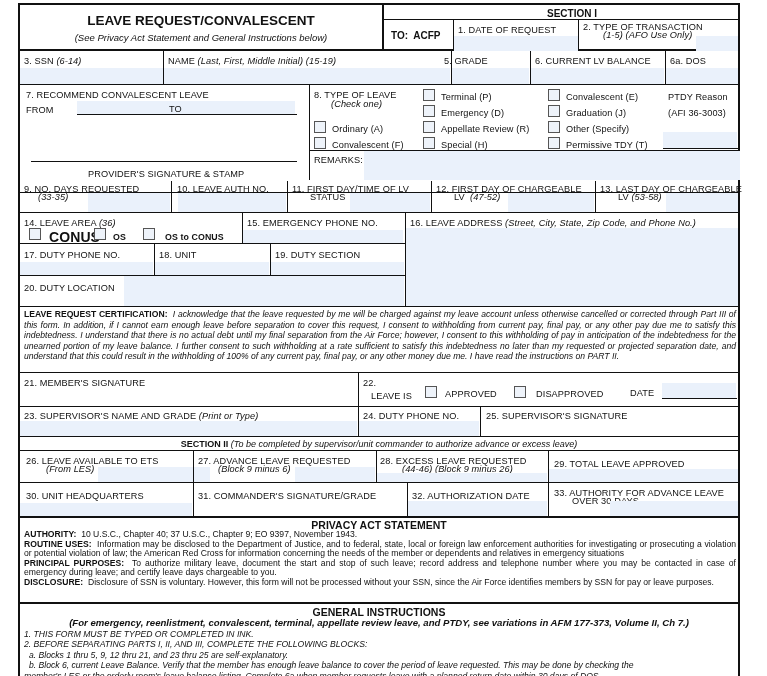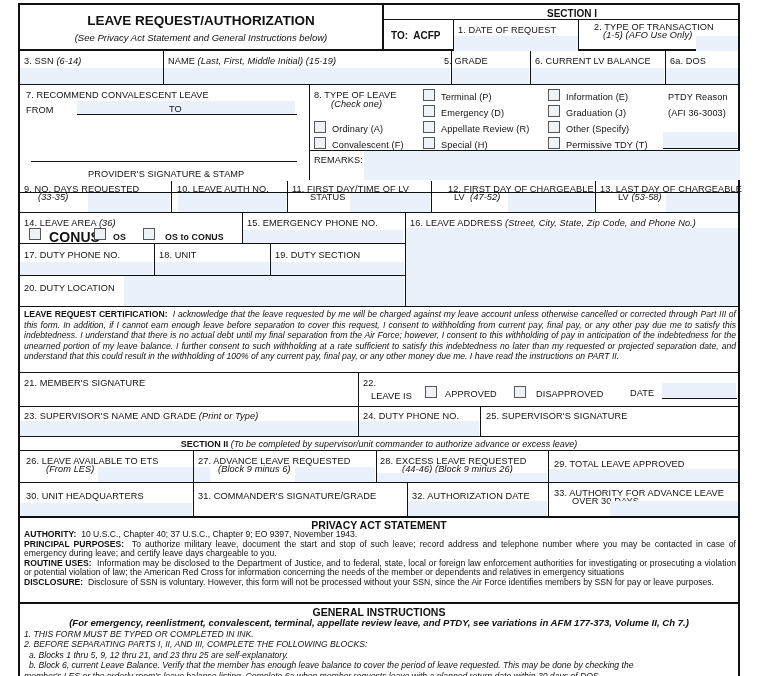--- a/index.html
+++ b/index.html
@@ -19,33 +19,33 @@
   .para.it { font-style:italic; }
   .para b { font-style:normal; font-weight:bold; }
   .center { text-align:center; }
 </style>
 </head>
 <body>
 
 <div class="form">
 
   <div class="abs thick" style="left:0;top:0;width:366px;height:48px;">
-    <div class="abs center" style="left:0;top:8px;width:362px;font-size:13.5px;font-weight:bold;">LEAVE REQUEST/AUTHORIZATION</div>
+    <div class="abs center" style="left:0;top:8px;width:362px;font-size:13.5px;font-weight:bold;">LEAVE REQUEST/CONVALESCENT</div>
     <div class="abs center" style="left:0;top:27px;width:362px;font-size:9.5px;font-style:italic;">(See Privacy Act Statement and General Instructions below)</div>
   </div>
 
   <div class="abs b" style="left:366px;top:0;width:356px;height:48px;border-width:2px 2px 2px 0;">
     <div class="abs center" style="left:0;top:3px;width:354px;font-size:10px;font-weight:bold;padding-left:22px;">SECTION I</div>
     <div class="hline" style="left:0;top:14px;width:354px;"></div>
     <div class="abs" style="left:7px;top:25px;font-size:10px;font-weight:bold;"><span>TO:</span>&nbsp; <span>ACFP</span></div>
     <div class="vline" style="left:69px;top:14px;height:32px;"></div>
     <div class="lbl" style="left:74px;top:20px;">1.  DATE OF REQUEST</div>
     <div class="fill" style="left:70px;top:31px;width:124px;height:15px;"></div>
     <div class="vline" style="left:194px;top:14px;height:32px;"></div>
-    <div class="lbl" style="left:210px;top:17px;text-align:right;">2.  TYPE OF TRANSACTION</div>
+    <div class="lbl" style="left:199px;top:17px;text-align:right;">2.  TYPE OF TRANSACTION</div>
     <div class="lbl" style="left:219px;top:25px;font-style:italic;">(1-5) (AFO Use Only)</div>
     <div class="fill" style="left:312px;top:31px;width:42px;height:15px;"></div>
   </div>
 
   <div class="abs b" style="left:0;top:48px;width:722px;height:34px;border-width:0 2px 1px 2px;">
     <div class="lbl" style="left:4px;top:5px;"><span>3.  SSN</span> <i>(6-14)</i></div>
     <div class="fill" style="left:0;top:17px;width:143px;height:16px;"></div>
     <div class="vline" style="left:143px;top:0;height:33px;"></div>
     <div class="lbl" style="left:148px;top:5px;"><span>NAME</span> <i>(Last, First, Middle Initial) (15-19)</i></div>
     <div class="fill" style="left:144px;top:17px;width:286px;height:16px;"></div>
@@ -84,21 +84,21 @@
     <div class="cb" style="left:403px;top:4px;"></div>
     <div class="lbl" style="left:421px;top:7px;">Terminal (P)</div>
     <div class="cb" style="left:403px;top:20px;"></div>
     <div class="lbl" style="left:421px;top:23px;">Emergency (D)</div>
     <div class="cb" style="left:403px;top:36px;"></div>
     <div class="lbl" style="left:421px;top:39px;">Appellate Review (R)</div>
     <div class="cb" style="left:403px;top:52px;"></div>
     <div class="lbl" style="left:421px;top:55px;">Special (H)</div>
 
     <div class="cb" style="left:528px;top:4px;"></div>
-    <div class="lbl" style="left:546px;top:7px;">Information (E)</div>
+    <div class="lbl" style="left:546px;top:7px;">Convalescent (E)</div>
     <div class="cb" style="left:528px;top:20px;"></div>
     <div class="lbl" style="left:546px;top:23px;">Graduation (J)</div>
     <div class="cb" style="left:528px;top:36px;"></div>
     <div class="lbl" style="left:546px;top:39px;">Other (Specify)</div>
     <div class="cb" style="left:528px;top:52px;"></div>
     <div class="lbl" style="left:546px;top:55px;text-align:center;">Permissive TDY (T)</div>
 
     <div class="lbl" style="left:648px;top:7px;">PTDY Reason</div>
     <div class="lbl" style="left:648px;top:23px;">(AFI 36-3003)</div>
     <div class="fill" style="left:643px;top:47px;width:74px;height:16px;"></div>
@@ -115,21 +115,21 @@
     <div class="fill" style="left:68px;top:12px;width:82px;height:19px;"></div>
     <div class="vline" style="left:151px;top:0;height:31px;"></div>
     <div class="lbl" style="left:157px;top:3px;">10.  LEAVE AUTH NO.</div>
     <div class="lbl" style="left:178px;top:11px;font-style:italic;">(37-43)</div>
     <div class="fill" style="left:158px;top:12px;width:108px;height:19px;"></div>
     <div class="vline" style="left:267px;top:0;height:31px;"></div>
     <div class="lbl" style="left:272px;top:3px;">11. FIRST DAY/TIME OF LV</div>
     <div class="lbl" style="left:290px;top:11px;">STATUS</div>
     <div class="fill" style="left:330px;top:12px;width:80px;height:19px;"></div>
     <div class="vline" style="left:411px;top:0;height:31px;"></div>
-    <div class="lbl" style="left:428px;top:3px;">12. FIRST DAY OF CHARGEABLE</div>
+    <div class="lbl" style="left:416px;top:3px;">12. FIRST DAY OF CHARGEABLE</div>
     <div class="lbl" style="left:434px;top:11px;"><span>LV</span>&nbsp; <i>(47-52)</i></div>
     <div class="fill" style="left:488px;top:12px;width:86px;height:19px;"></div>
     <div class="vline" style="left:575px;top:0;height:31px;"></div>
     <div class="lbl" style="left:580px;top:3px;">13. LAST DAY OF CHARGEABLE</div>
     <div class="lbl" style="left:598px;top:11px;"><span>LV</span> <i>(53-58)</i></div>
     <div class="fill" style="left:646px;top:12px;width:72px;height:19px;"></div>
   </div>
 
   <div class="abs b" style="left:0;top:210px;width:722px;height:94px;border-width:0 2px 1px 2px;">
     <div class="lbl" style="left:4px;top:5px;"><span>14.  LEAVE AREA</span> <i>(36)</i></div>
@@ -222,22 +222,22 @@
     <div class="vline" style="left:528px;top:0;height:33px;"></div>
     <div class="lbl" style="left:534px;top:5px;">33.  AUTHORITY FOR ADVANCE LEAVE</div>
     <div class="lbl" style="left:552px;top:13px;">OVER 30 DAYS</div>
     <div class="fill" style="left:590px;top:18px;width:128px;height:15px;"></div>
   </div>
 
   <div class="abs b" style="left:0;top:515px;width:722px;height:86px;border-width:0 2px 2px 2px;">
     <div class="abs center" style="left:0;top:1px;width:718px;font-size:10.5px;font-weight:bold;">PRIVACY ACT STATEMENT</div>
     <div class="para" style="left:4px;top:12px;width:712px;line-height:9.6px;font-size:8.6px;">
       <div><b>AUTHORITY:</b>&nbsp; <span>10 U.S.C., Chapter 40; 37 U.S.C., Chapter 9; EO 9397, November 1943.</span></div>
+      <div><b>ROUTINE USES:</b>&nbsp; <span>Information may be disclosed to the Department of Justice, and to federal, state, local or foreign law enforcement authorities for investigating or prosecuting a violation or potential violation of law; the American Red Cross for information concerning the needs of the member or dependents and relatives in emergency situations</span></div>
       <div><b>PRINCIPAL PURPOSES:</b>&nbsp; <span>To authorize military leave, document the start and stop of such leave; record address and telephone number where you may be contacted in case of emergency during leave; and certify leave days chargeable to you.</span></div>
-      <div><b>ROUTINE USES:</b>&nbsp; <span>Information may be disclosed to the Department of Justice, and to federal, state, local or foreign law enforcement authorities for investigating or prosecuting a violation or potential violation of law; the American Red Cross for information concerning the needs of the member or dependents and relatives in emergency situations</span></div>
       <div><b>DISCLOSURE:</b>&nbsp; <span>Disclosure of SSN is voluntary.  However, this form will not be processed without your SSN, since the Air Force identifies members by SSN for pay or leave purposes.</span></div>
     </div>
   </div>
 
   <div class="abs b" style="left:0;top:601px;width:722px;height:90px;border-width:0 2px 0 2px;">
     <div class="abs center" style="left:0;top:2px;width:718px;font-size:10.5px;font-weight:bold;">GENERAL INSTRUCTIONS</div>
     <div class="abs center" style="left:0;top:13px;width:718px;font-size:9.6px;font-weight:bold;font-style:italic;">(For emergency, reenlistment, convalescent, terminal, appellate review leave, and PTDY, see variations in AFM 177-373, Volume II, Ch 7.)</div>
     <div class="abs" style="left:4px;top:25px;font-size:8.6px;font-style:italic;line-height:10.4px;width:714px;">
       <div>1. THIS FORM MUST BE TYPED OR COMPLETED IN INK.</div>
       <div>2. BEFORE SEPARATING PARTS I, II, AND III, COMPLETE THE FOLLOWING BLOCKS:</div>

